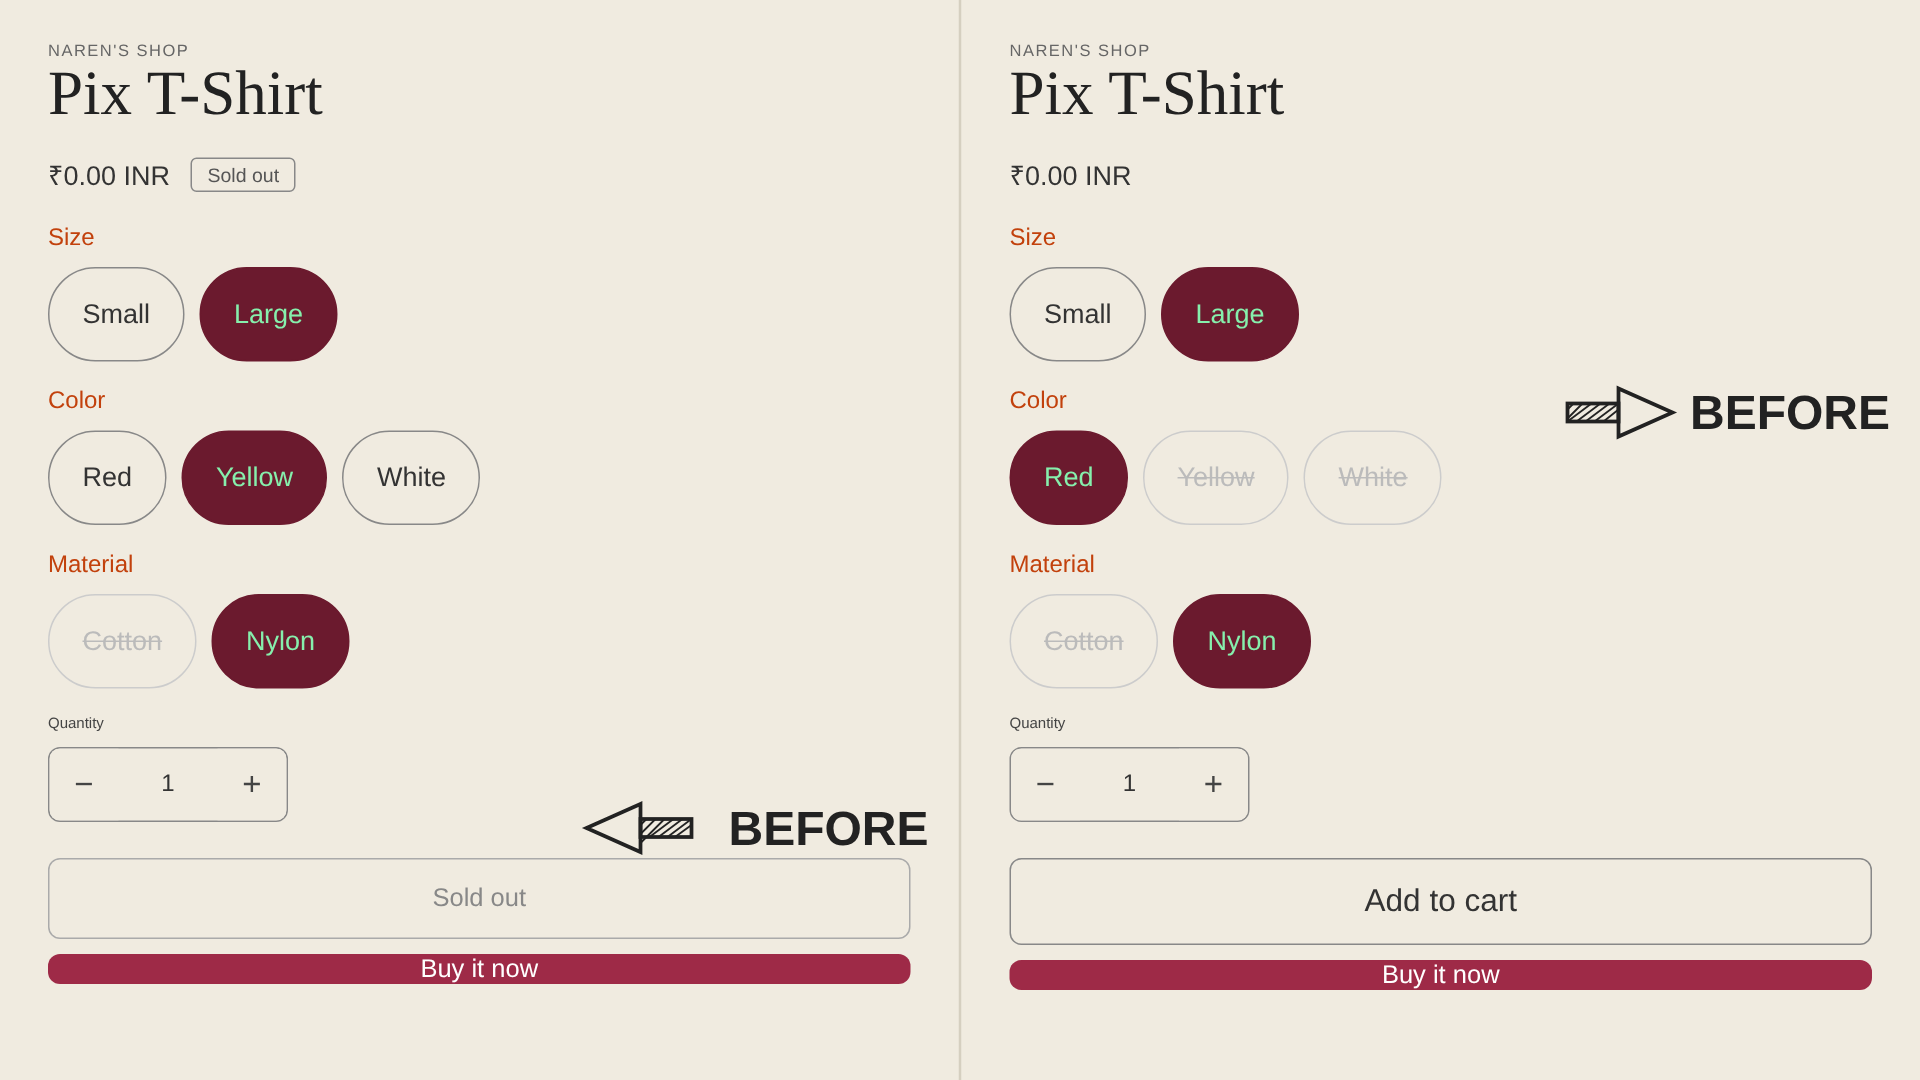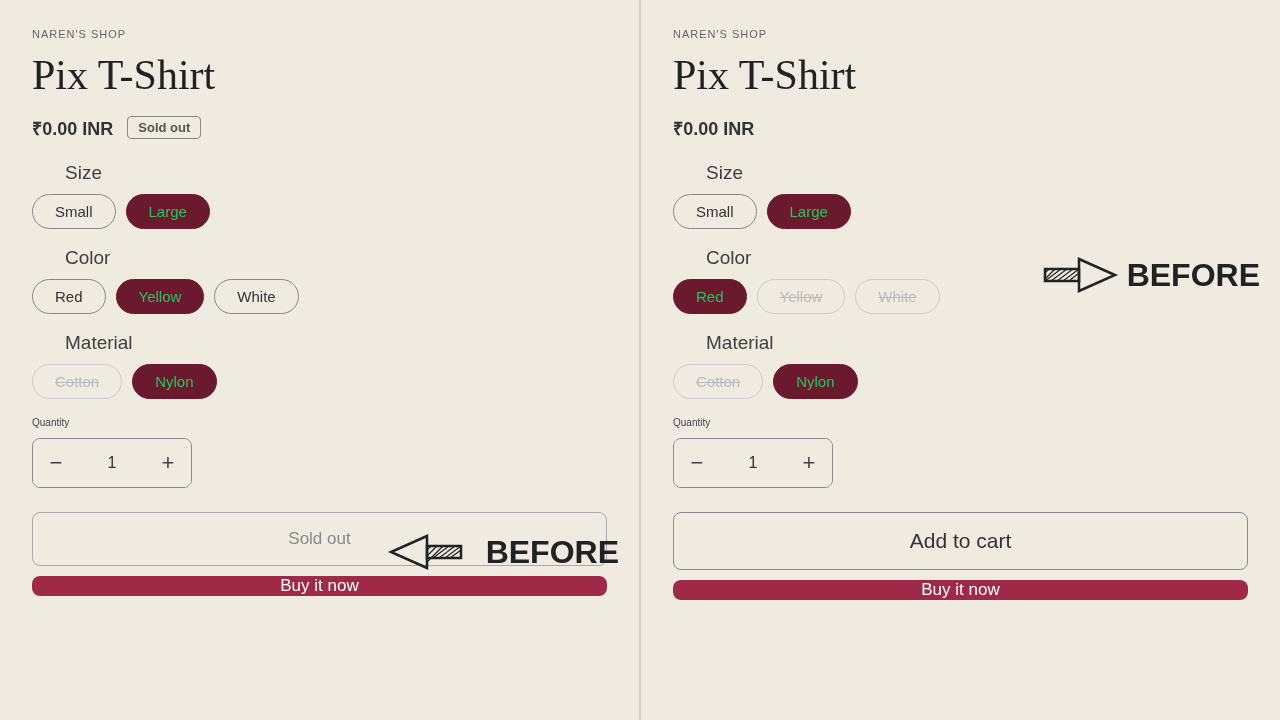--- a/index.html
+++ b/index.html
@@ -22,85 +22,83 @@
     .panel-divider {
       width: 2px;
       background: #d5cfc0;
     }
 
     .shop-name {
       font-size: 11px;
       letter-spacing: 1px;
       color: #666;
       text-transform: uppercase;
-      margin-bottom: 12px;
+      margin-bottom: 0;
       font-family: Arial, sans-serif;
     }
 
     .product-title {
       font-size: 42px;
       color: #222;
       font-weight: normal;
       margin-bottom: 18px;
       line-height: 1.1;
     }
 
     .price-row {
       display: flex;
-      align-items: flex-start;
+      align-items: center;
       gap: 14px;
       margin-bottom: 22px;
-      font-weight: bold;
     }
 
     .price {
       font-size: 18px;
       color: #333;
       font-family: Arial, sans-serif;
     }
 
     .sold-out-badge {
       border: 1.5px solid #888;
       color: #555;
       border-radius: 4px;
       padding: 3px 10px;
       font-size: 13px;
       font-family: Arial, sans-serif;
     }
 
     .section-label {
-      font-size: 19px;
-      color: #404040;
+      font-size: 16px;
+      color: #c2410c;
       font-family: Arial, sans-serif;
       margin-bottom: 10px;
       margin-top: 4px;
-      margin-left: 33px;
     }
 
     .options-row {
       display: flex;
       gap: 10px;
       margin-bottom: 18px;
       flex-wrap: wrap;
     }
 
     .option-btn {
       border-radius: 999px;
-      padding: 8px 22px;
-      font-size: 15px;
+      padding: 20px 22px;
+      font-size: 18px;
       cursor: pointer;
       font-family: Arial, sans-serif;
       border: 1.5px solid #888;
       background: #f0ebe0;
       color: #333;
     }
 
     .option-btn.selected {
       background: #6b1a2e;
-      color: #22c55e;
+      color: #86efac;
       border-color: #6b1a2e;
     }
 
     .option-btn.disabled {
       color: #bbb;
       border-color: #ccc;
       background: #f0ebe0;
       text-decoration: line-through;
       cursor: default;
     }

